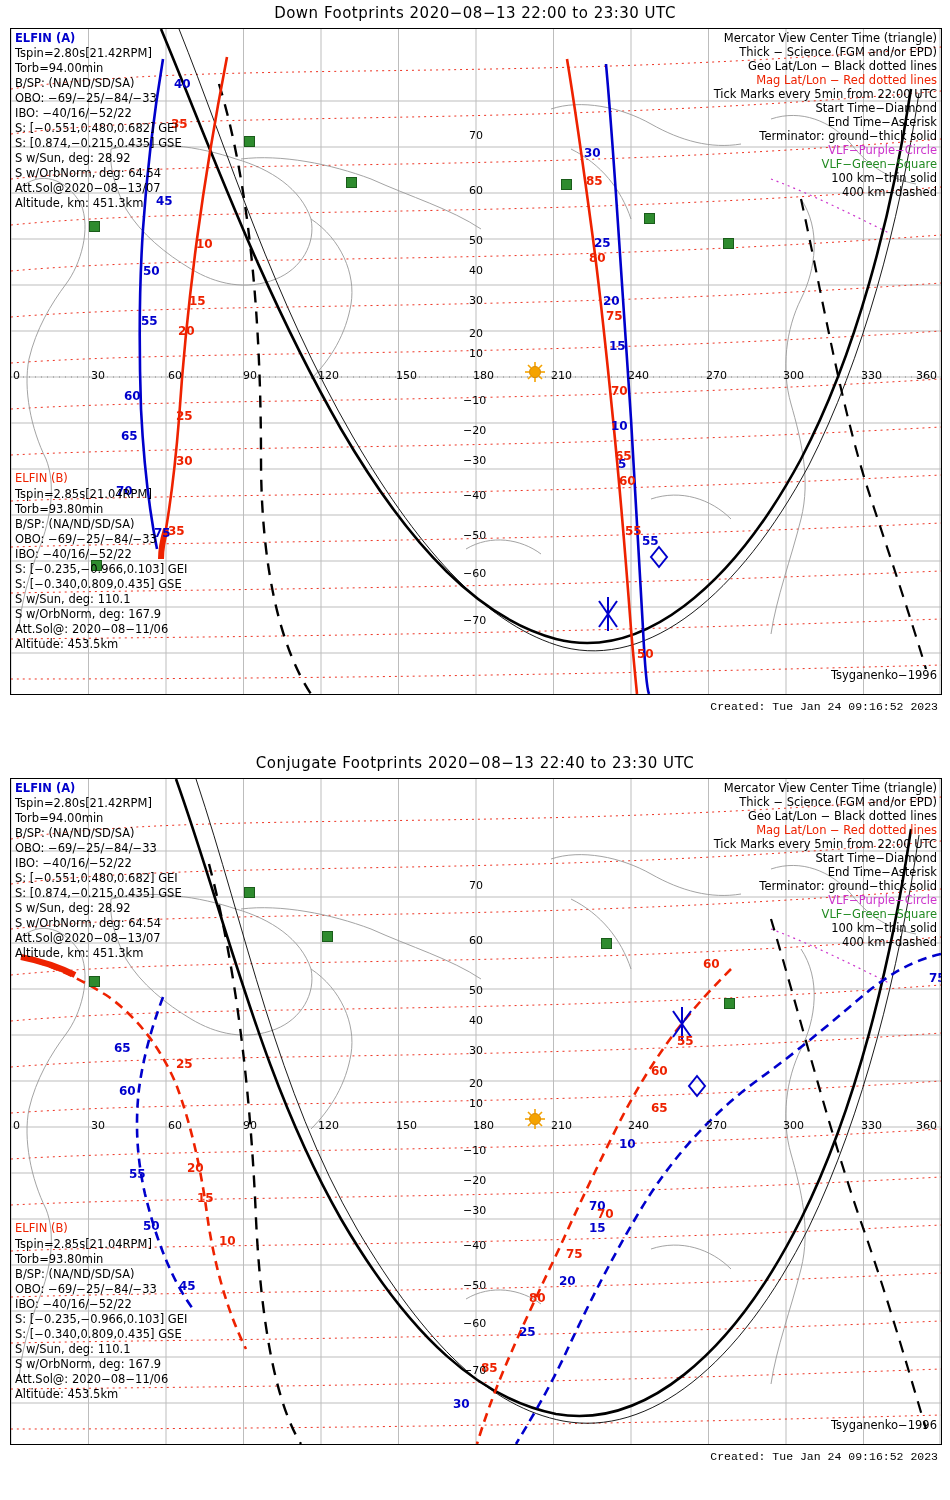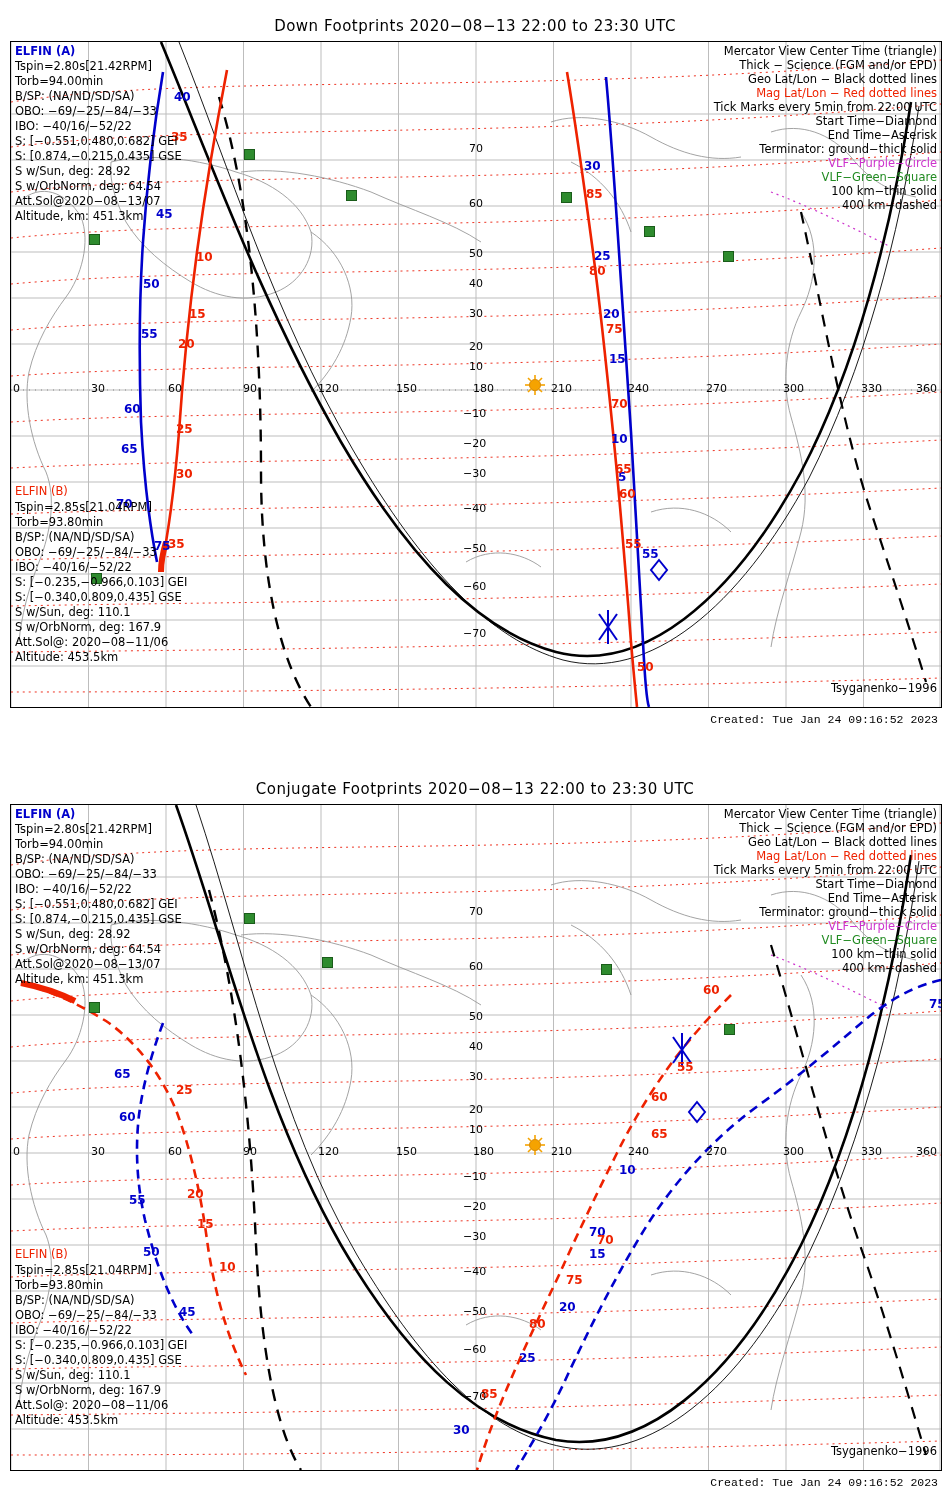--- a/index.html
+++ b/index.html
@@ -1,17 +1,17 @@
 <!DOCTYPE html>
 <html><head>
 <meta charset="utf-8">
 <style>
   html,body{margin:0;padding:0;background:#ffffff;}
   body{width:950px;height:1500px;font-family:"DejaVu Sans",sans-serif;color:#000;}
-  .panel{position:relative;width:950px;height:750px;overflow:hidden;margin-top:13px;}
+  .panel{position:relative;width:950px;height:750px;overflow:hidden;}
   .panel-title{
     position:absolute;top:4px;left:0;width:950px;text-align:center;
     font-size:15px;letter-spacing:.5px;color:#000;
   }
   .plotbox{
     position:absolute;left:10px;top:28px;width:930px;height:665px;
     border:1px solid #000;background:#fff;overflow:hidden;
   }
   .xlab{position:absolute;font-size:11px;color:#000;}
   .ylab{position:absolute;font-size:11px;color:#000;}
@@ -253,21 +253,21 @@
     <div class="hdr hdr-right black" style="right:4px;top:142px;">100 km−thin solid</div>
     <div class="hdr hdr-right black" style="right:4px;top:156px;">400 km−dashed</div>
 
     <div class="hdr hdr-right black" style="right:4px;bottom:12px;">Tsyganenko−1996</div>
   </div>
 
   <div class="footer" style="right:12px;top:700px;">Created: Tue Jan 24 09:16:52 2023</div>
 </div>
 
 <div class="panel">
-  <div class="panel-title">Conjugate Footprints 2020−08−13 22:00 to 23:30 UTC</div>
+  <div class="panel-title">Conjugate Footprints 2020−08−13 22:40 to 23:30 UTC</div>
 
   <div class="plotbox">
     <svg width="930" height="665">
       <g stroke="#bdbdbd" stroke-width="1">
         <line x1="0" y1="0" x2="0" y2="665"></line>
         <line x1="77.5" y1="0" x2="77.5" y2="665"></line>
         <line x1="155" y1="0" x2="155" y2="665"></line>
         <line x1="232.5" y1="0" x2="232.5" y2="665"></line>
         <line x1="310" y1="0" x2="310" y2="665"></line>
         <line x1="387.5" y1="0" x2="387.5" y2="665"></line>

